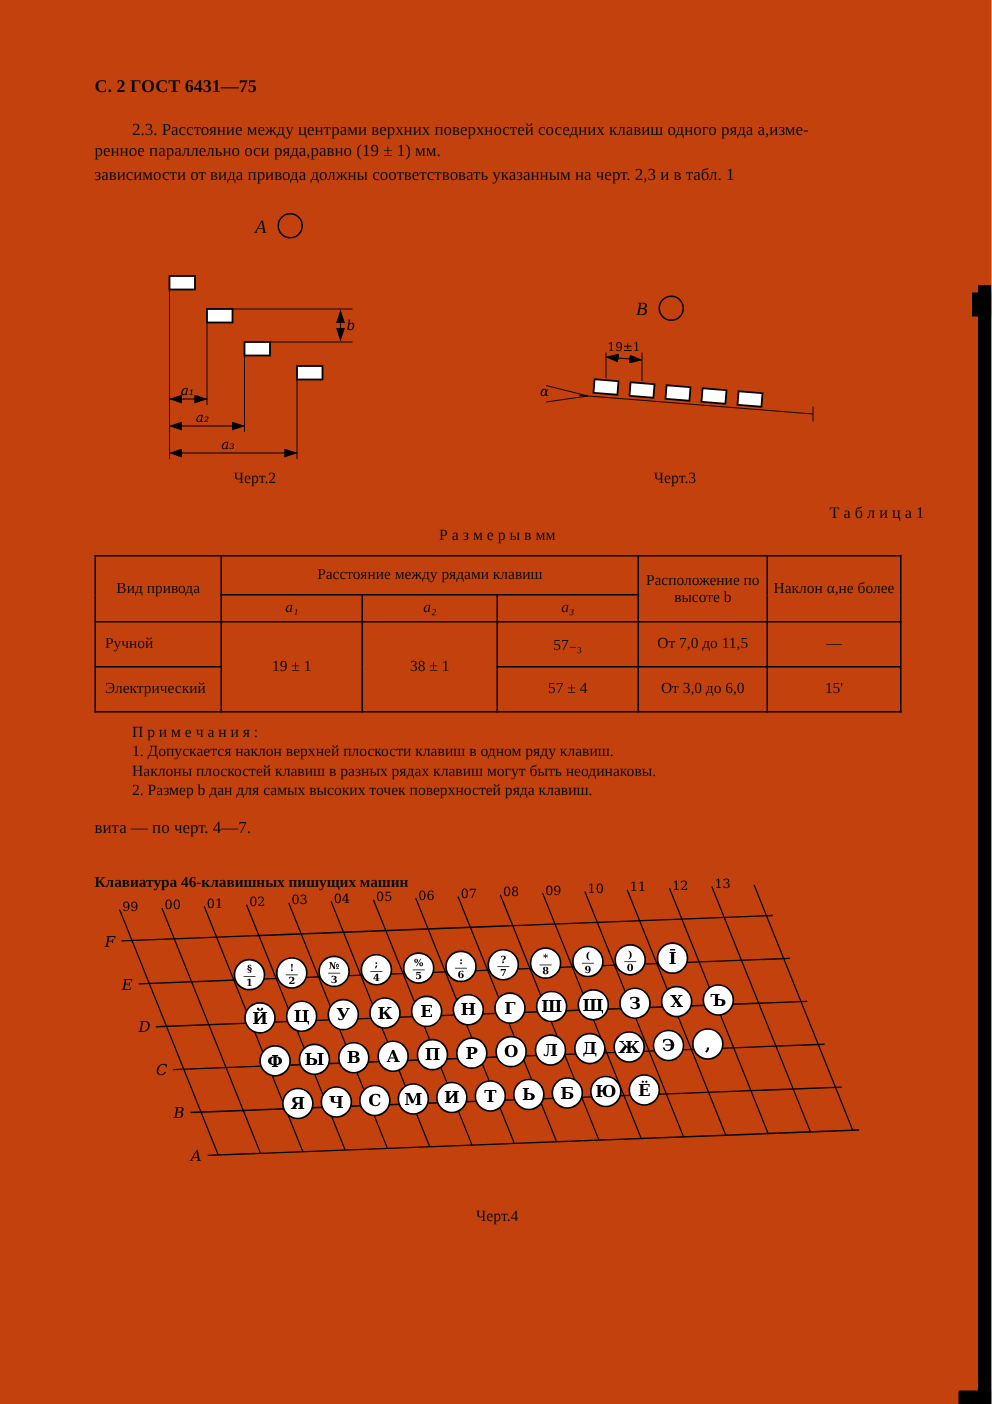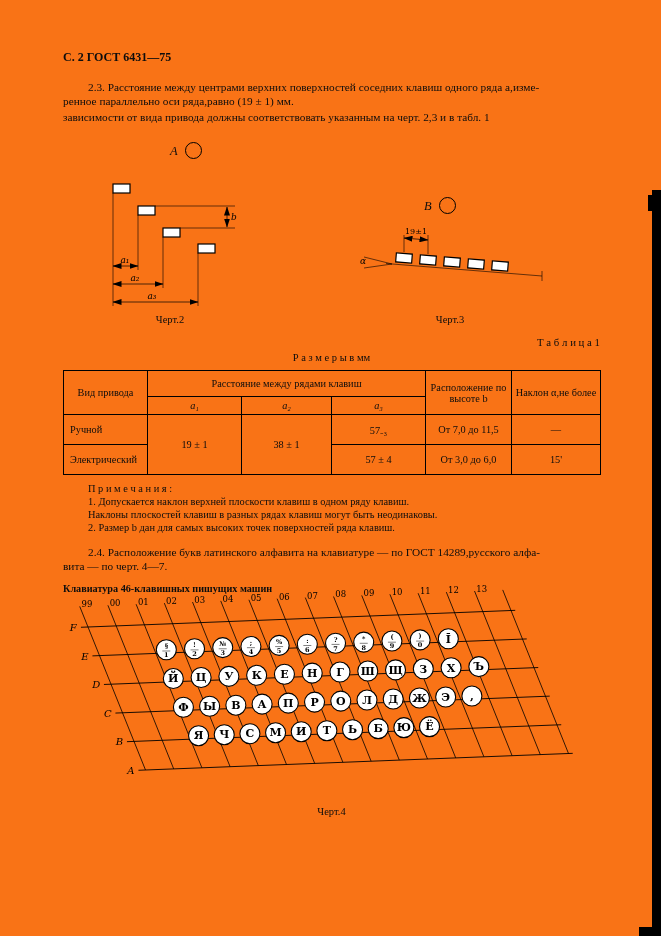--- a/index.html
+++ b/index.html
@@ -1,30 +1,30 @@
 <!DOCTYPE html>
 <html><head>
 <meta charset="utf-8">
 <style>
   html,body{margin:0;padding:0;background:#e8e8e8;}
-  .page{position:relative;width:661px;height:936px;background:#f97316;overflow:hidden;
+  .page{position:relative;width:661px;height:936px;background:#c2410c;overflow:hidden;
         font-family:"Liberation Serif","DejaVu Serif",serif;color:#0d0d0d;}
   .abs{position:absolute;}
   .hdr{left:63px;top:50px;font-weight:bold;font-size:12px;}
   .para{left:63px;width:540px;font-size:11.3px;line-height:14px;}
   .ind{text-indent:25px;}
   .callout{font-style:italic;font-size:12.5px;}
   .circ{display:inline-block;width:15px;height:15px;border:1.3px solid #000;border-radius:50%;
         vertical-align:-4px;margin-left:7px;}
   .cap{font-size:10.5px;text-align:center;}
-  .tbl-label{left:63px;top:336px;width:537px;text-align:right;font-size:10.8px;}
+  .tbl-label{left:79px;top:336px;width:537px;text-align:right;font-size:10.8px;}
   .units{left:63px;top:352px;width:537px;text-align:center;font-size:10.5px;}
   table.gost{position:absolute;left:63px;top:370px;width:537px;border-collapse:collapse;
         font-size:10.3px;table-layout:fixed;}
-  table.gost td{border:1px solid #000;text-align:center;vertical-align:middle;padding:2px 3px;font-family:Liberation Serif, serif;}
+  table.gost td{border:1px solid #000;text-align:center;vertical-align:middle;padding:2px 3px;}
   table.gost td.left{text-align:left;padding-left:6px;}
   .it{font-style:italic;}
   .notes{left:88px;top:482px;width:512px;font-size:10.4px;line-height:13px;}
   .kb-title{left:63px;top:583px;width:537px;text-align:left;font-weight:bold;font-size:10.2px;}
   .cap4{left:63px;top:806px;width:537px;}
   svg{overflow:visible;}
   svg text{font-family:"DejaVu Serif","Liberation Serif",serif;fill:#000;}
   .k{fill:#fff;stroke:#000;stroke-width:1.2;}
   .e{stroke:#000;stroke-width:0.6;fill:none;}
   .d{stroke:#000;stroke-width:0.7;fill:none;}
@@ -144,21 +144,20 @@
     </table>
 
   <div class="abs notes">
     <div>П р и м е ч а н и я :</div>
     <div>1. Допускается наклон верхней плоскости клавиш в одном ряду клавиш.</div>
     <div>Наклоны плоскостей клавиш в разных рядах клавиш могут быть неодинаковы.</div>
     <div>2. Размер b дан для самых высоких точек поверхностей ряда клавиш.</div>
   </div>
 
   <div class="abs para" style="top:545px">
-    <div class="ind">2.4. Расположение букв латинского алфавита на клавиатуре — по ГОСТ 14289,русского алфа-</div>
     <div>вита — по черт. 4—7.</div>
   </div>
 
   <div class="abs kb-title">Клавиатура 46-клавишных пишущих машин</div>
 
   <svg id="kb-svg" class="abs" style="left:58px;top:597px" width="540" height="205" viewBox="0 0 540 205">
       <line x1="22.95" y1="30.275" x2="457.23" y2="13.334999999999997" stroke="#000" stroke-width="0.9"></line>
       <text x="15.336" y="34.072" font-size="10" text-anchor="middle" font-style="italic">F</text>
       <line x1="34.45" y1="58.875" x2="468.73" y2="41.935" stroke="#000" stroke-width="0.9"></line>
       <text x="26.836" y="62.672" font-size="10" text-anchor="middle" font-style="italic">E</text>

